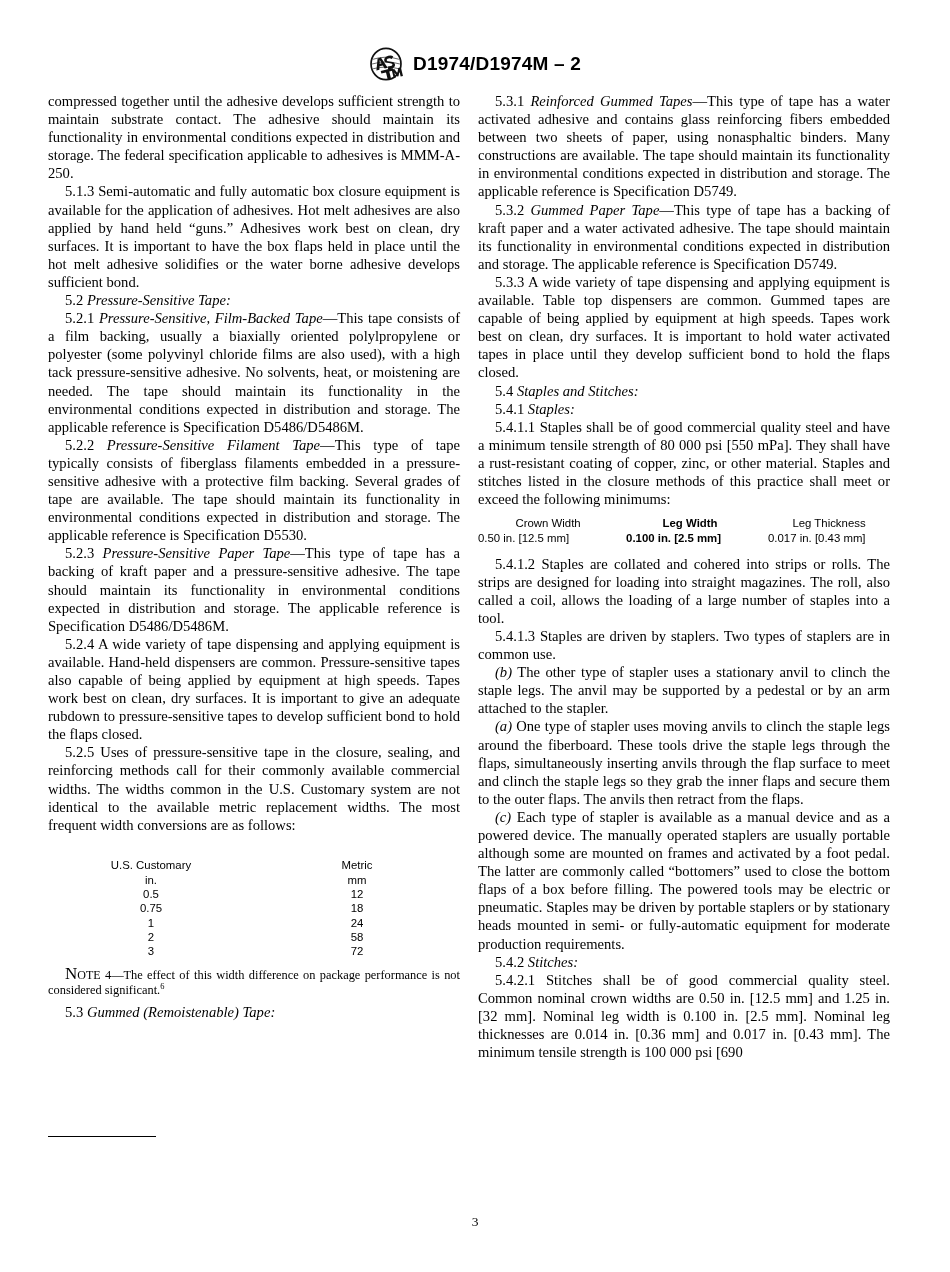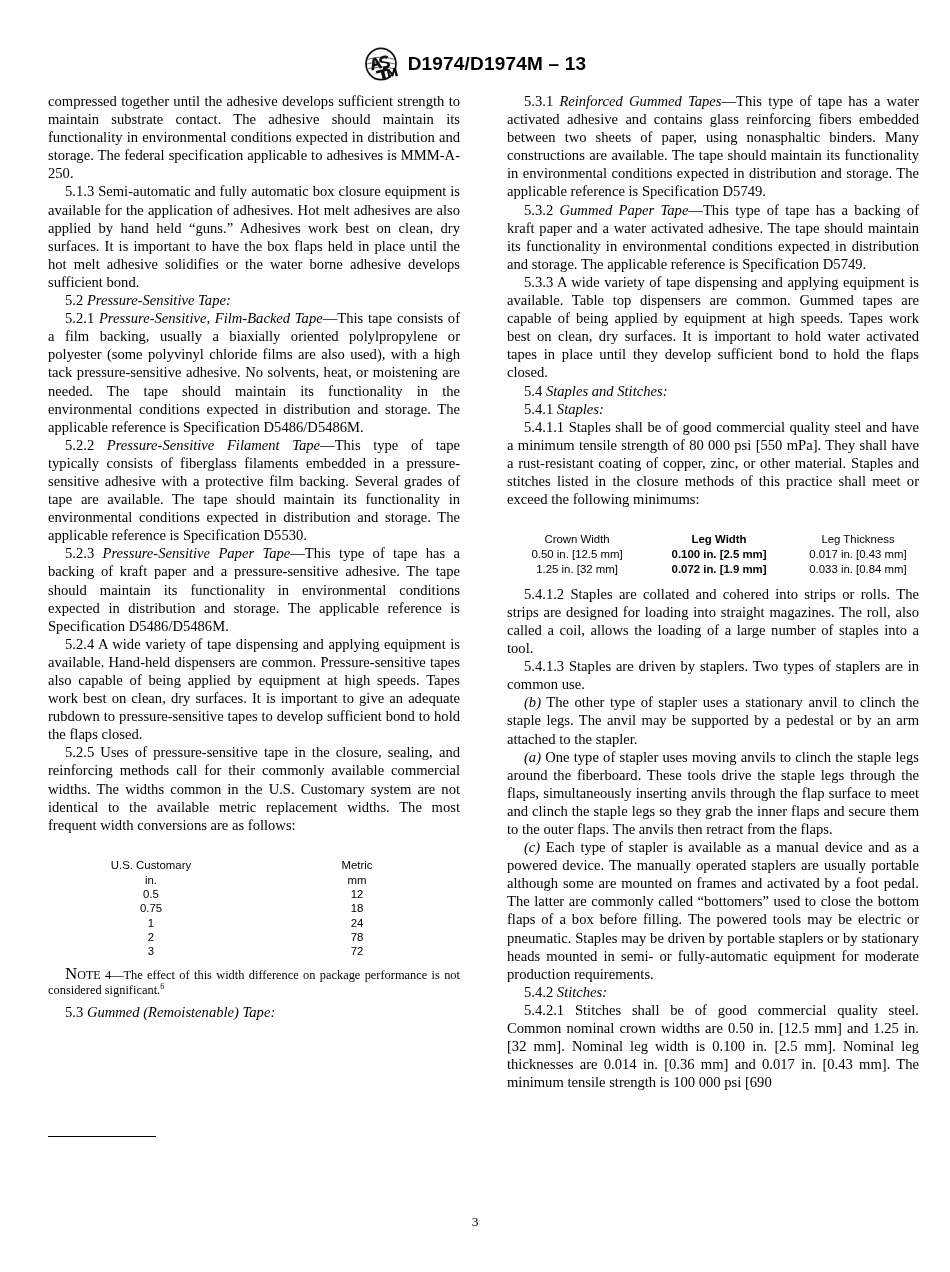--- a/index.html
+++ b/index.html
@@ -44,21 +44,21 @@
     white-space: nowrap;
   }
 
   
   .columns {
     position: absolute;
     top: 92px;
     left: 48px;
     width: 858px;
     display: flex;
-    gap: 47px;
+    gap: 18px;
   }
   .col {
     width: 412px;
     flex: 0 0 412px;
   }
 
   p.body {
     margin: 0;
     font-size: 14.6px;
     line-height: 18.1px;
@@ -108,28 +108,28 @@
     text-align: center;
   }
   .conv-table th.c2, .conv-table td.c2 {
     width: 50%;
     text-align: center;
   }
   .conv-table th.c1 { text-align: center; }
 
   
   .staple-table {
-    margin: 24px 0 9px 0;
+    margin: 8px 0 9px 0;
     width: 100%;
   }
   .staple-table th {
     text-align: center;
   }
   .staple-table td {
-    text-align: center;
+    text-align: left;
     white-space: nowrap;
   }
   .staple-table .sc1 { width: 34%; }
   .staple-table .sc2 { width: 33%; font-weight: bold; }
   .staple-table .sc3 { width: 33%; }
   .staple-table td.sc2, .staple-table th.sc2 { padding-left: 8px; }
   .staple-table td.sc3, .staple-table th.sc3 { padding-left: 14px; }
 
   
   p.note {
@@ -193,21 +193,21 @@
       <path d="M54 30 Q70 26 76 34 L70 40 Q66 34 58 36 Q52 38 56 43 L70 49 Q78 54 74 62 Q68 70 52 66 L55 58 Q66 62 68 57 Q69 53 63 51 L51 46 Q45 41 49 34 Z" transform="rotate(-14 50 50)"></path>
       <path d="M30 66 L66 66 L66 74 L54 74 L54 96 L44 96 L44 74 L30 74 Z" transform="rotate(-14 50 50)"></path>
       <path d="M62 70 L70 70 L76 84 L82 70 L90 70 L90 96 L83 96 L83 80 L77 94 L73 94 L68 80 L68 96 L62 96 Z" transform="rotate(-14 50 50)"></path>
     </g>
     <g stroke="#111" stroke-width="2.2" fill="none" opacity="0.85">
       <path d="M12 36 Q50 24 88 36"></path>
       <path d="M9 50 Q50 38 91 50"></path>
       <path d="M12 64 Q50 54 88 64"></path>
     </g>
   </svg>
-  <span class="doc-designation">D1974/D1974M – 13</span>
+  <span class="doc-designation">D1974/D1974M – 2</span>
 </div>
 
 <div class="columns">
 
   <div class="col">
 
     <p class="body cont">compressed together until the adhesive develops sufficient strength to maintain substrate contact. The adhesive should maintain its functionality in environmental conditions expected in distribution and storage. The federal specification applicable to adhesives is MMM-A-250.</p>
 
     <p class="body indent"><span class="sec-num">5.1.3</span> <span>Semi-automatic and fully automatic box closure equipment is available for the application of adhesives. Hot melt adhesives are also applied by hand held “guns.” Adhesives work best on clean, dry surfaces. It is important to have the box flaps held in place until the hot melt adhesive solidifies or the water borne adhesive develops sufficient bond.</span></p>
 
@@ -242,21 +242,21 @@
         <tr>
           <td class="c1">0.75</td>
           <td class="c2">18</td>
         </tr>
         <tr>
           <td class="c1">1</td>
           <td class="c2">24</td>
         </tr>
         <tr>
           <td class="c1">2</td>
-          <td class="c2">78</td>
+          <td class="c2">58</td>
         </tr>
         <tr>
           <td class="c1">3</td>
           <td class="c2">72</td>
         </tr>
       </tbody>
     </table>
 
     <p class="note"><span class="smallcaps">Note</span> <span>4</span><span>—The effect of this width difference on package performance is not considered significant.</span><sup>6</sup></p>
 
@@ -287,25 +287,20 @@
           <th class="sc2">Leg Width</th>
           <th class="sc3">Leg Thickness</th>
         </tr>
       </thead>
       <tbody>
         <tr>
           <td class="sc1">0.50 in. [12.5 mm]</td>
           <td class="sc2">0.100 in. [2.5 mm]</td>
           <td class="sc3">0.017 in. [0.43 mm]</td>
         </tr>
-        <tr>
-          <td class="sc1">1.25 in. [32 mm]</td>
-          <td class="sc2">0.072 in. [1.9 mm]</td>
-          <td class="sc3">0.033 in. [0.84 mm]</td>
-        </tr>
       </tbody>
     </table>
 
     <p class="body indent"><span class="sec-num">5.4.1.2</span> <span>Staples are collated and cohered into strips or rolls. The strips are designed for loading into straight magazines. The roll, also called a coil, allows the loading of a large number of staples into a tool.</span></p>
 
     <p class="body indent"><span class="sec-num">5.4.1.3</span> <span>Staples are driven by staplers. Two types of staplers are in common use.</span></p>
 
     <p class="body indent"><i>(b)</i><span> The other type of stapler uses a stationary anvil to clinch the staple legs. The anvil may be supported by a pedestal or by an arm attached to the stapler.</span></p>
 
     <p class="body indent"><i>(a)</i><span> One type of stapler uses moving anvils to clinch the staple legs around the fiberboard. These tools drive the staple legs through the flaps, simultaneously inserting anvils through the flap surface to meet and clinch the staple legs so they grab the inner flaps and secure them to the outer flaps. The anvils then retract from the flaps.</span></p>

